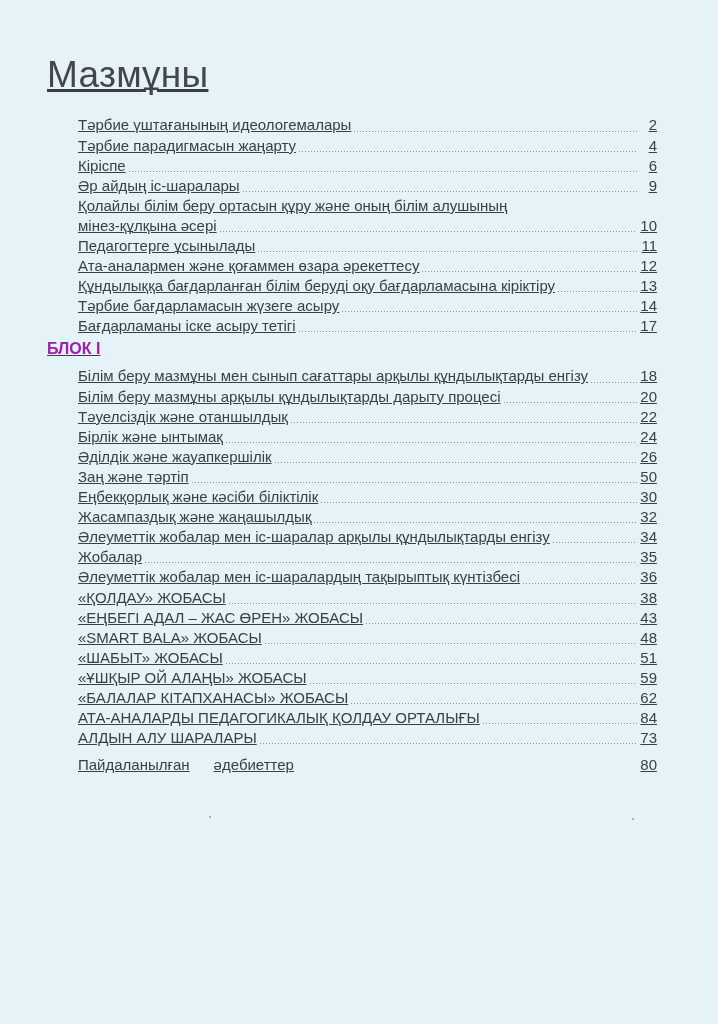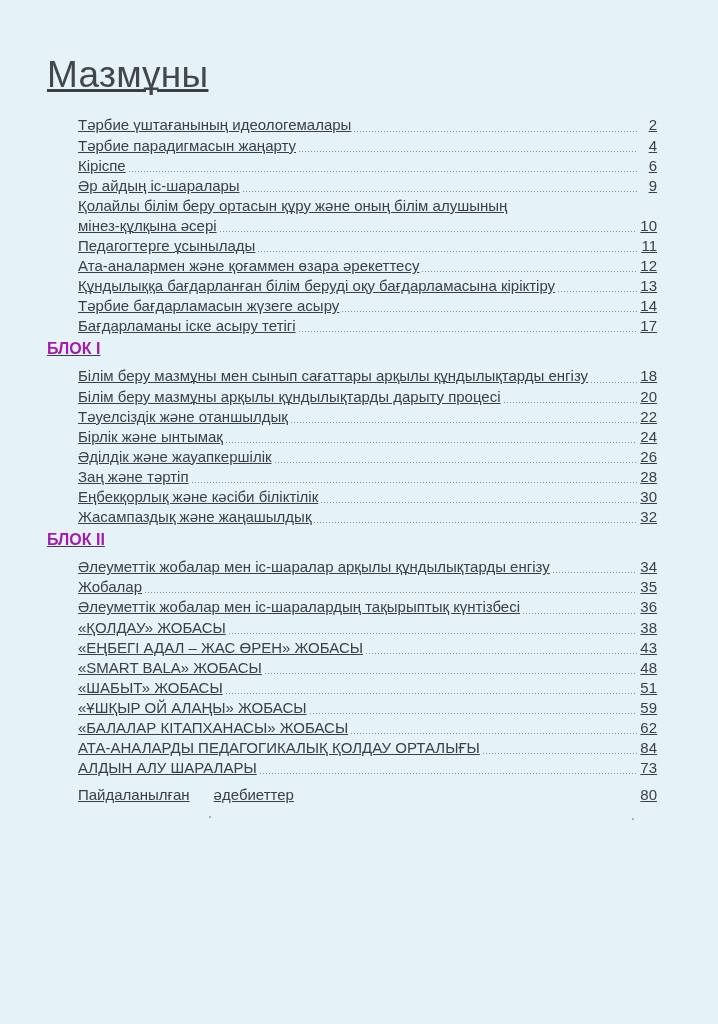--- a/index.html
+++ b/index.html
@@ -160,33 +160,32 @@
         <span class="pagenum">24</span>
       </div>
       <div class="toc-row">
         <span class="entry-text">Әділдік және жауапкершілік</span>
         <span class="leader"></span>
         <span class="pagenum">26</span>
       </div>
       <div class="toc-row">
         <span class="entry-text">Заң және тәртіп</span>
         <span class="leader"></span>
-        <span class="pagenum">28</span>
+        <span class="pagenum">50</span>
       </div>
       <div class="toc-row">
         <span class="entry-text">Еңбекқорлық және кәсіби біліктілік</span>
         <span class="leader"></span>
         <span class="pagenum">30</span>
       </div>
       <div class="toc-row">
         <span class="entry-text">Жасампаздық және жаңашылдық</span>
         <span class="leader"></span>
         <span class="pagenum">32</span>
       </div>
-      <div class="section-heading">БЛОК II</div>
       <div class="toc-row">
         <span class="entry-text">Әлеуметтік жобалар мен іс-шаралар арқылы құндылықтарды енгізу</span>
         <span class="leader"></span>
         <span class="pagenum">34</span>
       </div>
       <div class="toc-row">
         <span class="entry-text">Жобалар</span>
         <span class="leader"></span>
         <span class="pagenum">35</span>
       </div>

